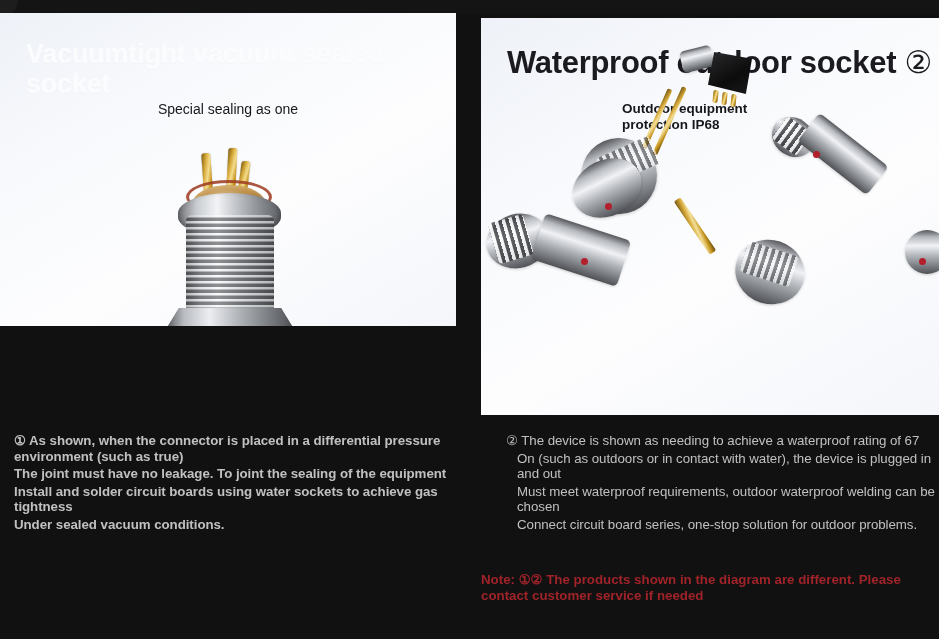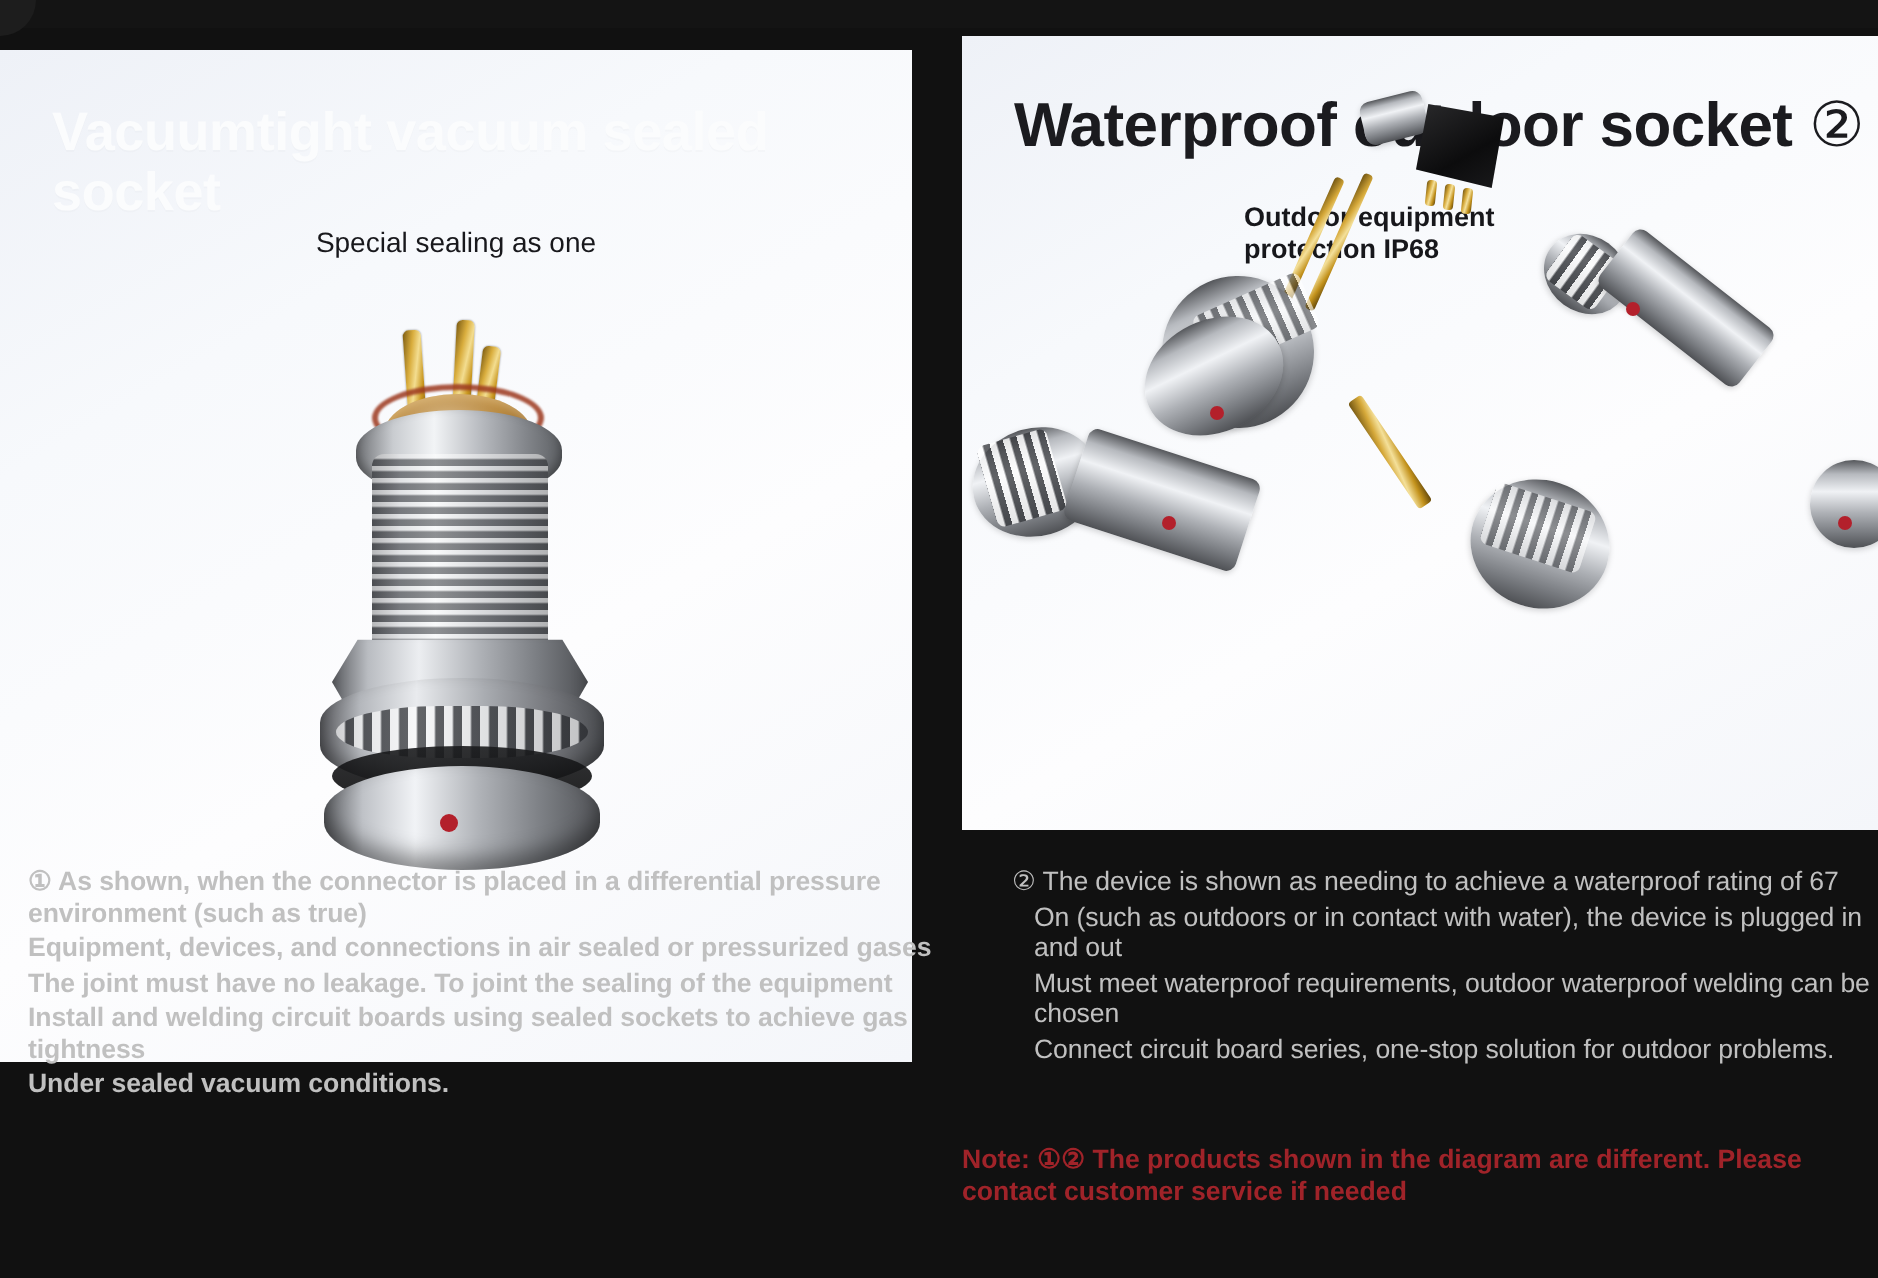--- a/index.html
+++ b/index.html
@@ -29,21 +29,21 @@
     border-bottom-right-radius:18px;
   }
 
   
   .panel {
     position:absolute;
     overflow:hidden;
     background:linear-gradient(150deg,#eef1f7 0%,#f7f9fc 28%,#fdfdfe 60%,#f4f6fa 100%);
   }
   .panel-left {
-    left:0; top:25px; width:456px; height:506px;
+    left:0; top:13px; width:456px; height:313px;
   }
   .panel-right {
     left:481px; top:18px; width:458px; height:397px;
   }
 
   
   .watermark {
     position:absolute; left:26px; top:26px; width:410px;
     font-size:27px; font-weight:700; line-height:1.12;
     color:#fbfcfd;
@@ -261,23 +261,22 @@
       <div class="body" style="left:318px;top:118px;width:88px;height:36px;transform:rotate(38deg);"></div>
       <div class="reddot" style="left:332px;top:133px;"></div>
 
       <div class="body" style="left:424px;top:212px;width:44px;height:44px;border-radius:50%;"></div>
       <div class="reddot" style="left:438px;top:240px;"></div>
     </div>
   </div>
 
   <div class="textcol left">
     <p>① As shown, when the connector is placed in a differential pressure environment (such as true)</p>
-    <p>Equipment, devices, and connections in air sealed or pressurized gases</p>
     <p>The joint must have no leakage. To joint the sealing of the equipment</p>
-    <p>Install and welding circuit boards using sealed sockets to achieve gas tightness</p>
+    <p>Install and solder circuit boards using water sockets to achieve gas tightness</p>
     <p>Under sealed vacuum conditions.</p>
   </div>
 
   <div class="textcol right">
     <p>② The device is shown as needing to achieve a waterproof rating of 67</p>
     <p class="indent">On (such as outdoors or in contact with water), the device is plugged in and out</p>
     <p class="indent">Must meet waterproof requirements, outdoor waterproof welding can be chosen</p>
     <p class="indent">Connect circuit board series, one-stop solution for outdoor problems.</p>
   </div>
 

